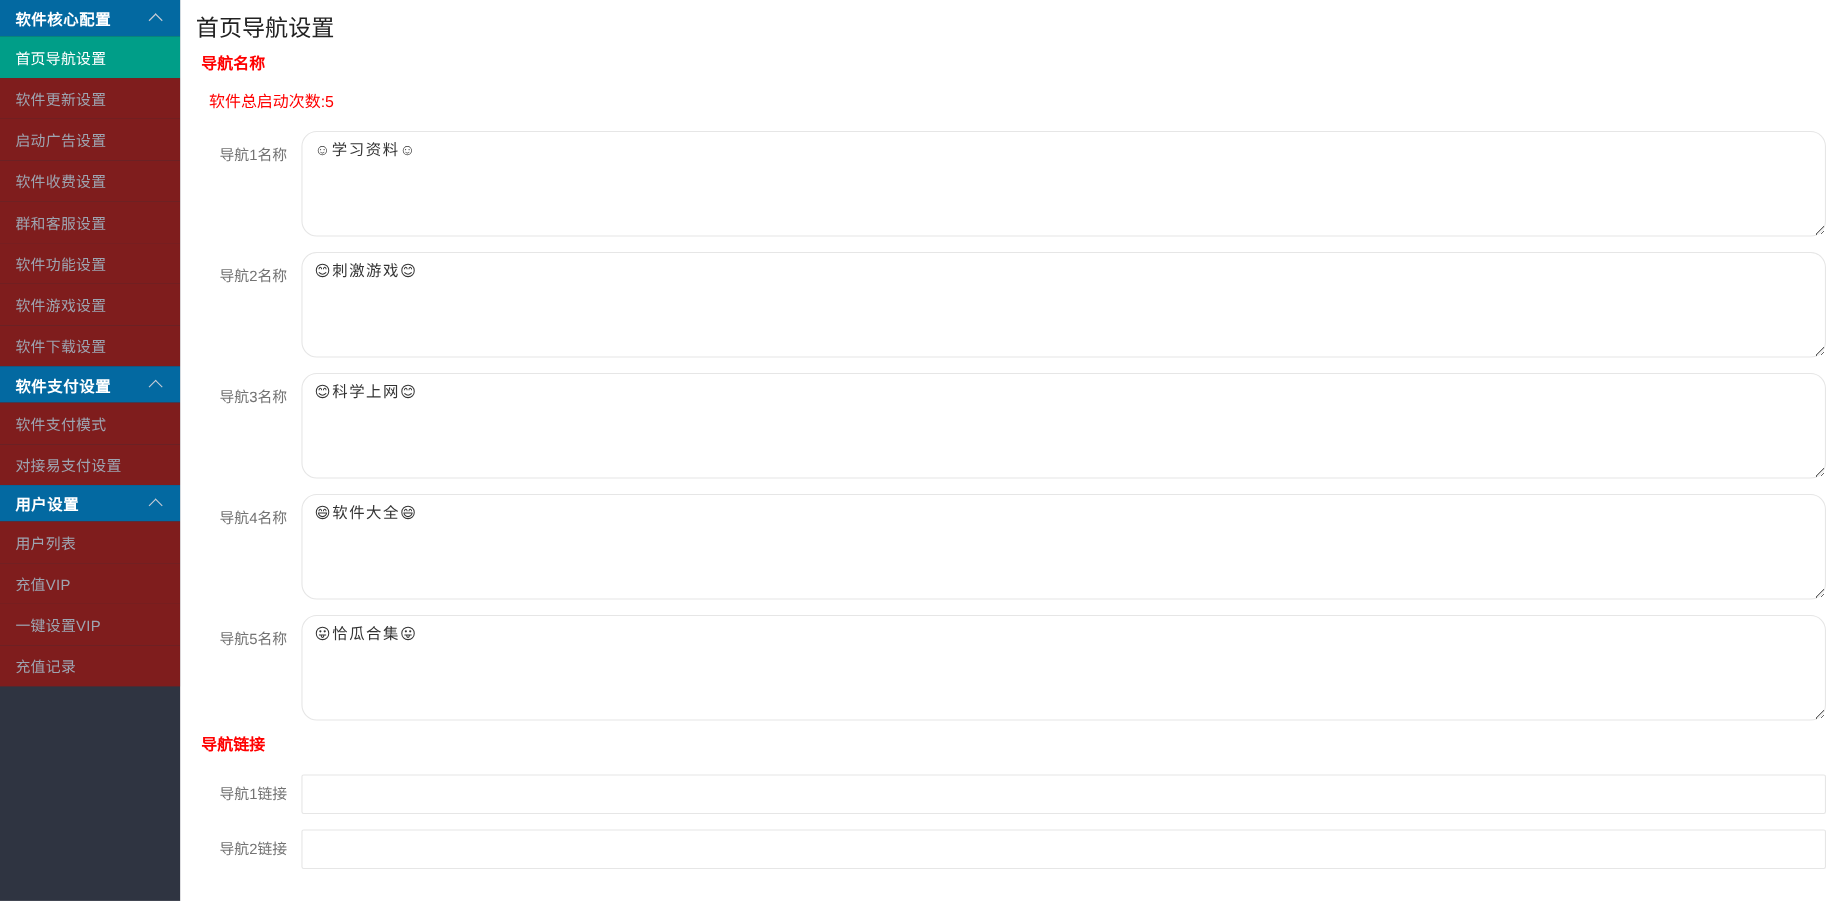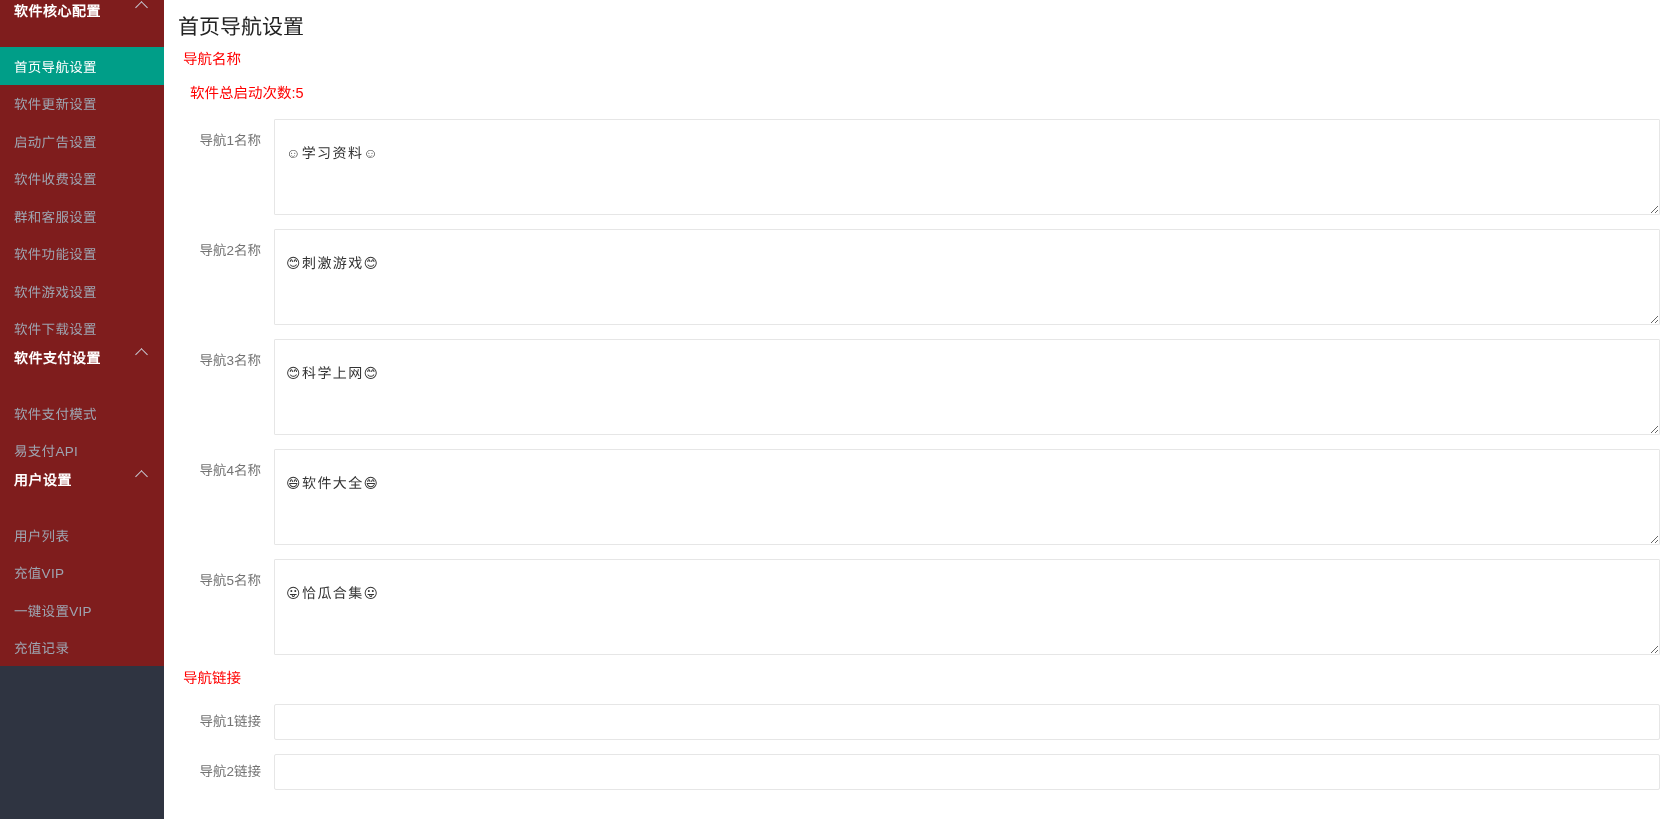--- a/index.html
+++ b/index.html
@@ -21,25 +21,26 @@
   
   .sidebar {
     width: 164px;
     min-width: 164px;
     height: 819px;
     background: #2f3441;
     overflow: hidden;
     position: relative;
   }
   .side-group-header {
-    height: 47px;
-    display: flex;
+    height: 33px;
+    display: flex;
+    align-items: center;
     justify-content: space-between;
     padding: 0 16px 0 14px;
-    background: #7f1d1d;
+    background: #0369a1;
     color: #ffffff;
     font-size: 14px;
     font-weight: bold;
     letter-spacing: .5px;
     cursor: pointer;
     user-select: none;
   }
   .side-group-header .chev {
     display: inline-block;
     width: 11px; height: 11px;
@@ -87,21 +88,21 @@
     padding: 13px 0 0 14px;
     line-height: 1.3;
     font-weight: normal;
     margin: 0;
   }
   .section-label {
     color: #ff0000;
     font-size: 14.5px;
     padding: 9px 4px 0 19px;
     margin: 0;
-    font-weight: normal;
+    font-weight: bold;
     line-height: 1.5;
   }
   .sub-note {
     color: #ff0000;
     font-size: 14.5px;
     padding: 5px 0 0 19px;
     margin: 7px;
     line-height: 1.5;
   }
 
@@ -123,23 +124,23 @@
   }
   .form-row .fc {
     flex: 1 1 auto;
     position: relative;
   }
   textarea.ta {
     display: block;
     width: 100%;
     height: 96px;
     border: 1px solid #e6e6e6;
-    border-radius: 1px;
-    background: #ffffff;
-    padding: 23px 11px;
+    border-radius: 14px;
+    background: #ffffff;
+    padding: 6px 11px;
     font-size: 14px;
     font-family: "Liberation Sans", "DejaVu Sans", sans-serif;
     color: #333333;
     line-height: 1.5;
     resize: vertical;
     outline: none;
     letter-spacing: 1.4px;
   }
   input.txt {
     display: block;
@@ -193,21 +194,21 @@
         <span>软件下载设置</span>
       </div>
       <div class="side-group-header">
         <span>软件支付设置</span>
         <span class="chev"></span>
       </div>
       <div class="side-item">
         <span>软件支付模式</span>
       </div>
       <div class="side-item">
-        <span>易支付API</span>
+        <span>对接易支付设置</span>
       </div>
       <div class="side-group-header">
         <span>用户设置</span>
         <span class="chev"></span>
       </div>
       <div class="side-item">
         <span>用户列表</span>
       </div>
       <div class="side-item">
         <span>充值VIP</span>

